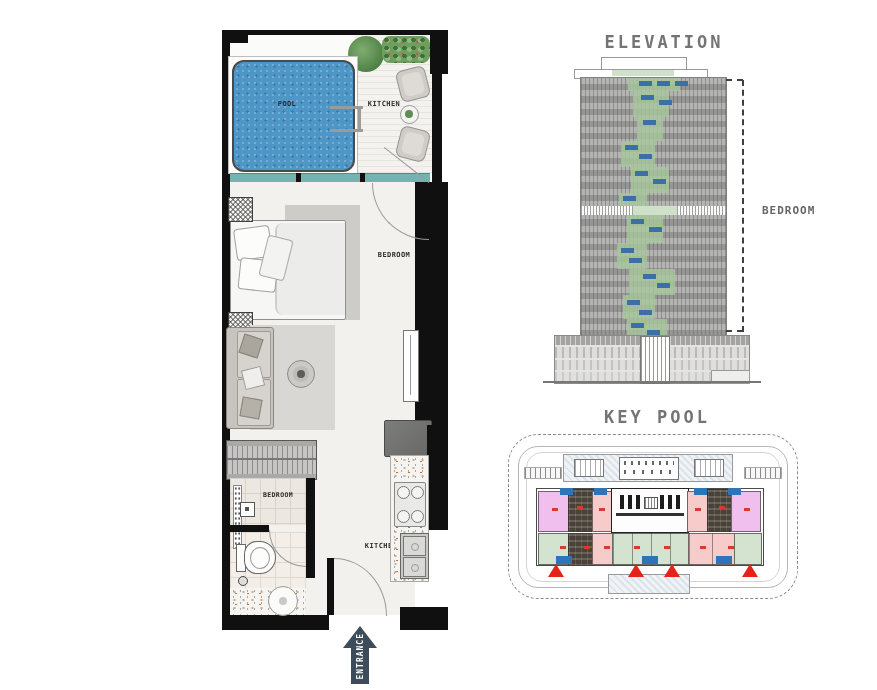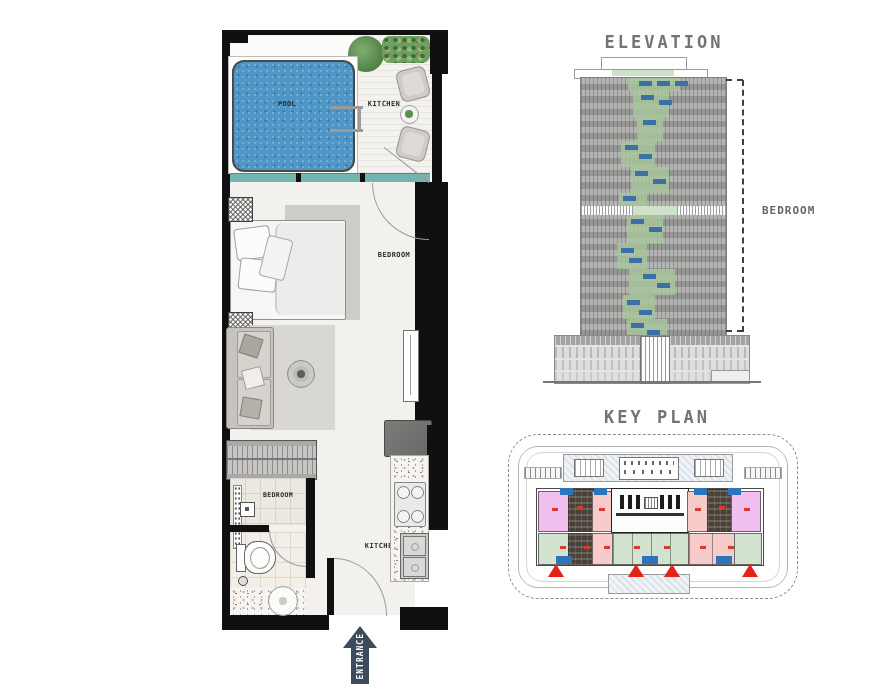--- a/index.html
+++ b/index.html
@@ -219,21 +219,21 @@
     <div class="a" style="left:85px;top:0;width:28px;height:46px;background:repeating-linear-gradient(90deg,#9a9a98 0 1px,#fdfdfb 1px 4px);border:1px solid #777"></div>
     <div class="a" style="left:156px;top:34px;width:37px;height:12px;background:#eeeeec;border:1px solid #999"></div>
   </div>
   <div class="a" style="left:543px;top:381px;width:218px;height:2px;background:#777"></div>
 
   <div class="a" style="left:726px;top:79px;width:17px;height:0;border-top:2px dashed #3f3f3f"></div>
   <div class="a" style="left:742px;top:80px;width:0;height:252px;border-left:2px dashed #3f3f3f"></div>
   <div class="a" style="left:726px;top:330px;width:17px;height:0;border-top:2px dashed #3f3f3f"></div>
   <div class="a" style="left:762px;top:204px;font-size:11px;font-weight:700;letter-spacing:1px;color:#666">BEDROOM</div>
 
-  <div class="a title" style="left:577px;top:407px;width:160px">KEY PLAN</div>
+  <div class="a title" style="left:577px;top:407px;width:160px">KEY POOL</div>
 
   <div class="a" style="left:508px;top:434px;width:288px;height:163px;border:1.5px dashed #8a8a8a;border-radius:30px"></div>
   <div class="a" style="left:518px;top:446px;width:268px;height:140px;border:1px solid #b5b5b5;border-radius:20px"></div>
   <div class="a" style="left:526px;top:452px;width:252px;height:128px;border:1px solid #d4d4d4;border-radius:16px"></div>
 
   <div class="a amen" style="left:563px;top:454px;width:168px;height:26px">
     <div class="a" style="left:10px;top:4px;width:28px;height:16px;background:#fff;border:1px solid #777;background-image:repeating-linear-gradient(90deg,#aaa 0 1px,transparent 1px 5px)"></div>
     <div class="a" style="left:55px;top:2px;width:58px;height:21px;background:#fff;border:1px solid #777">
       <div class="a" style="left:4px;top:3px;width:50px;height:4px;background:repeating-linear-gradient(90deg,#666 0 2px,transparent 2px 7px)"></div>
       <div class="a" style="left:4px;top:12px;width:50px;height:4px;background:repeating-linear-gradient(90deg,#666 0 2px,transparent 2px 9px)"></div>

